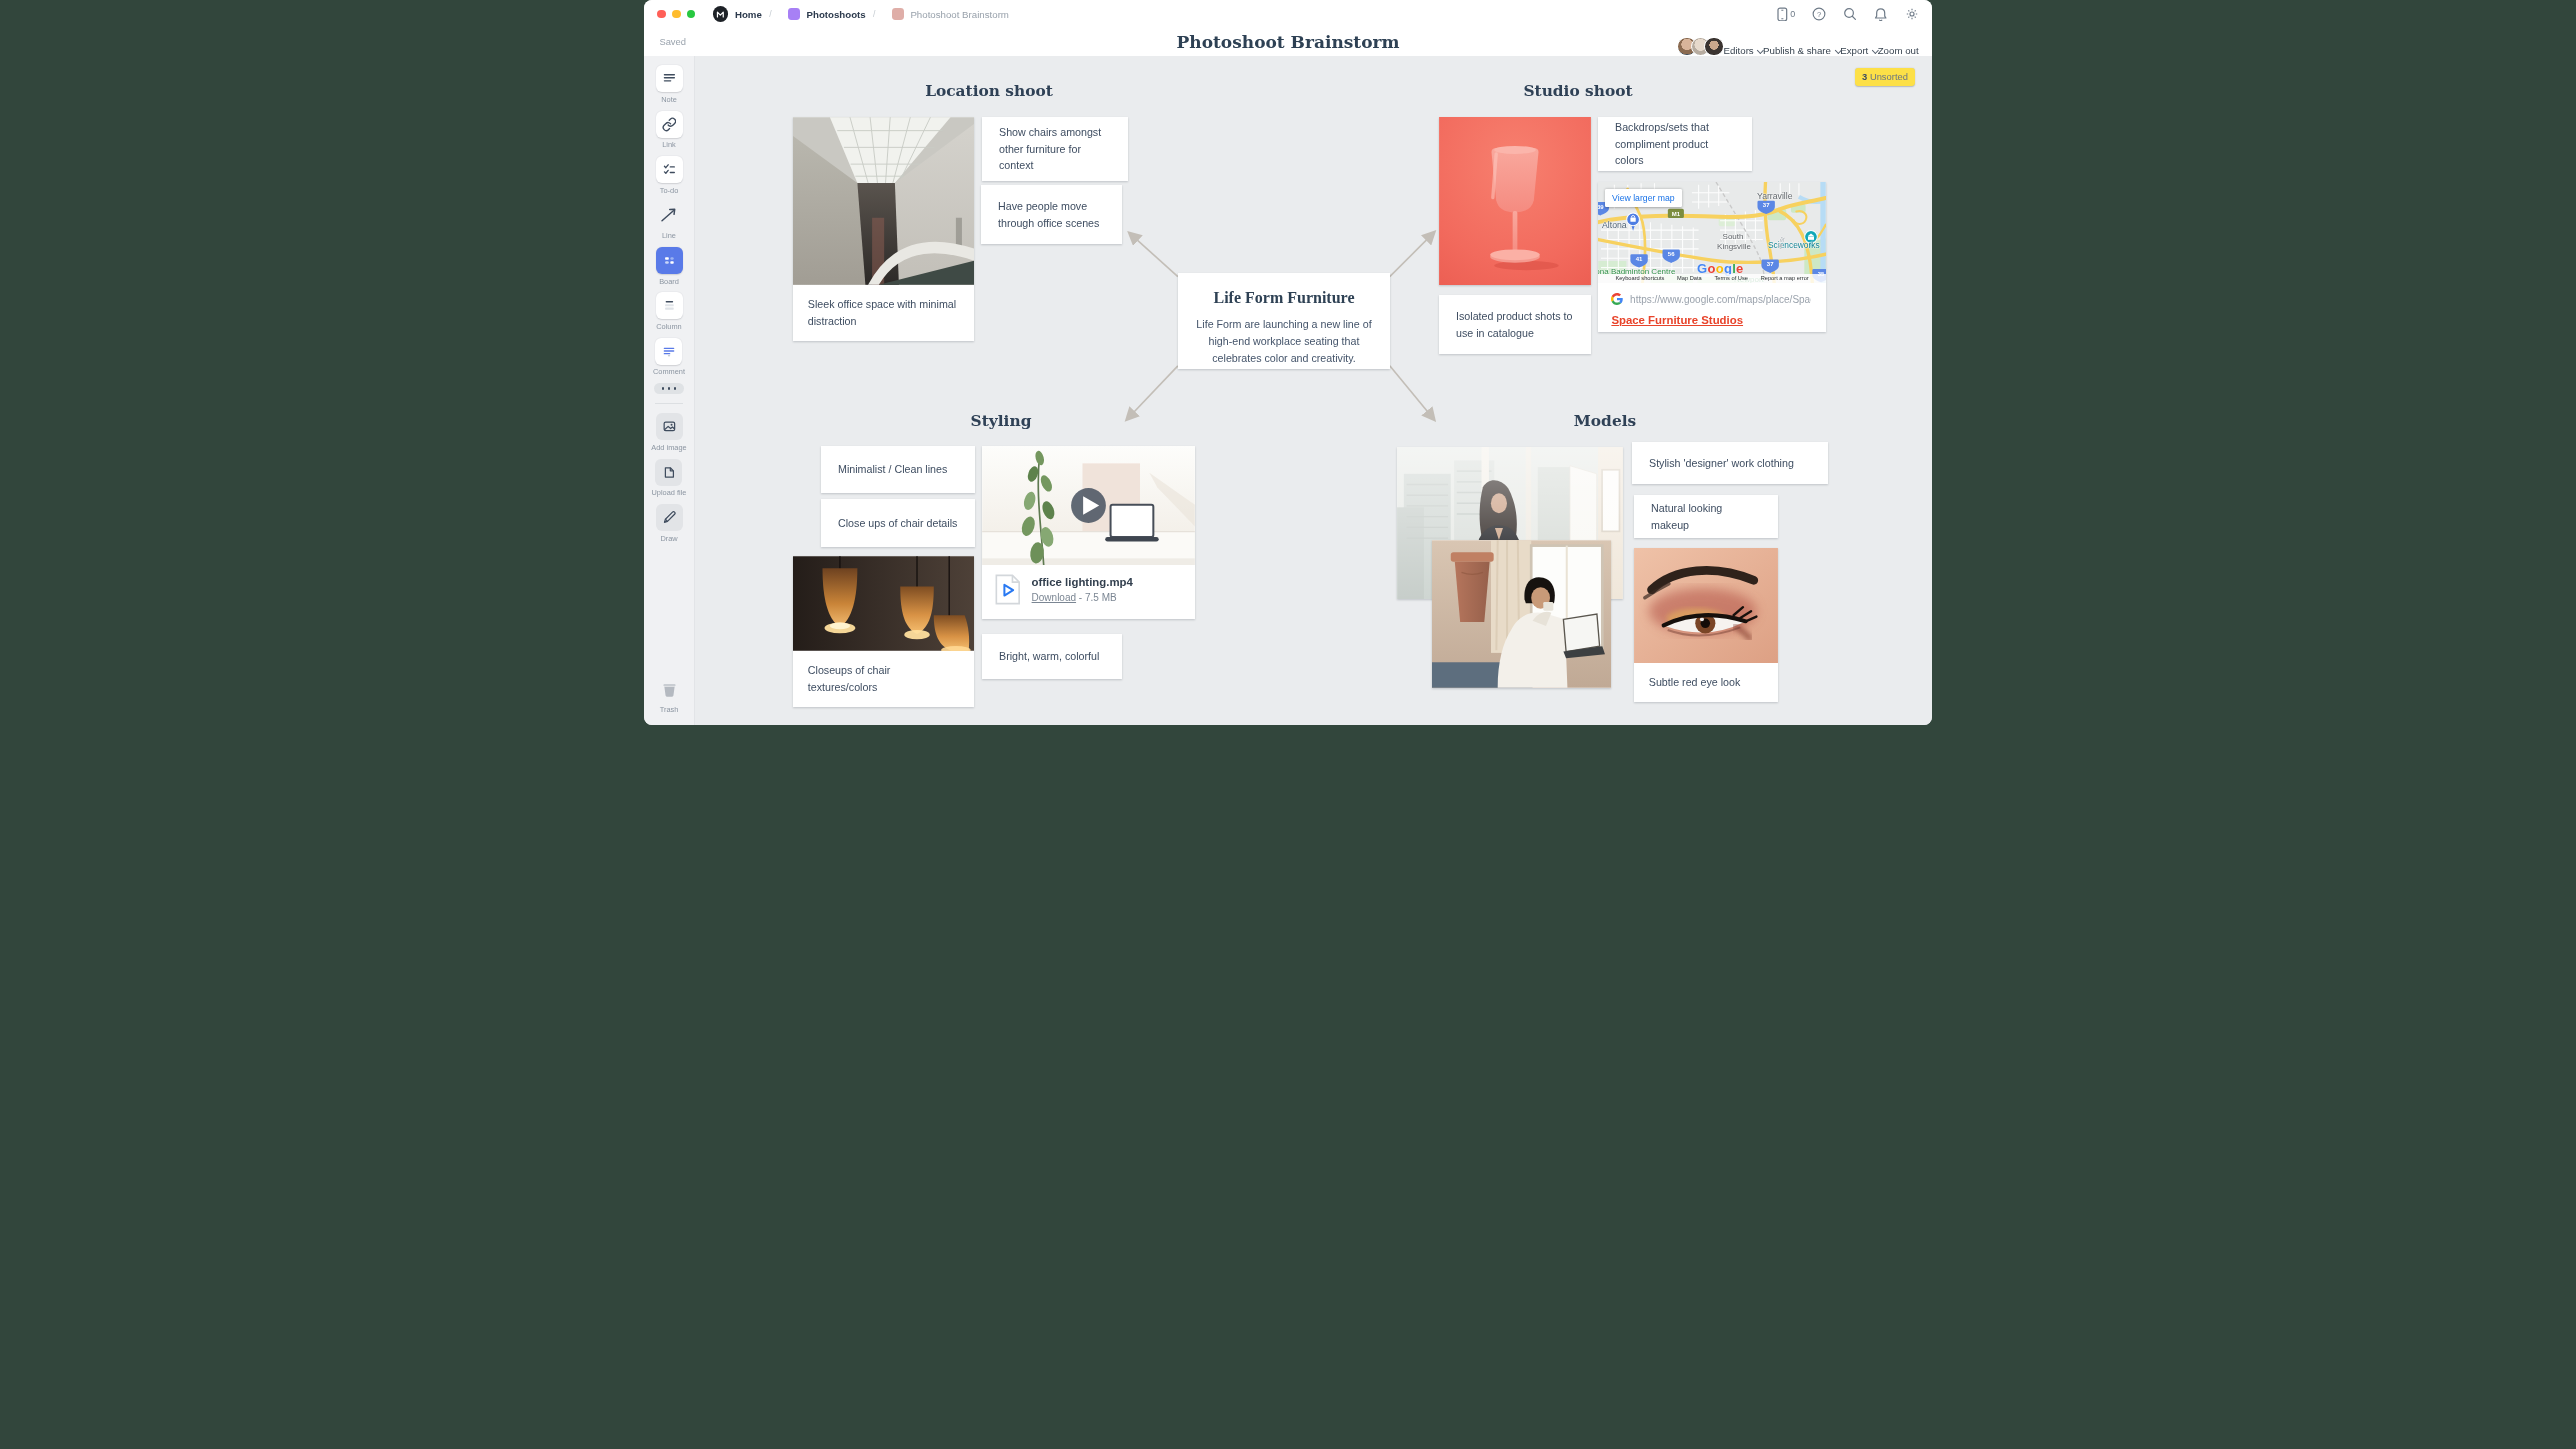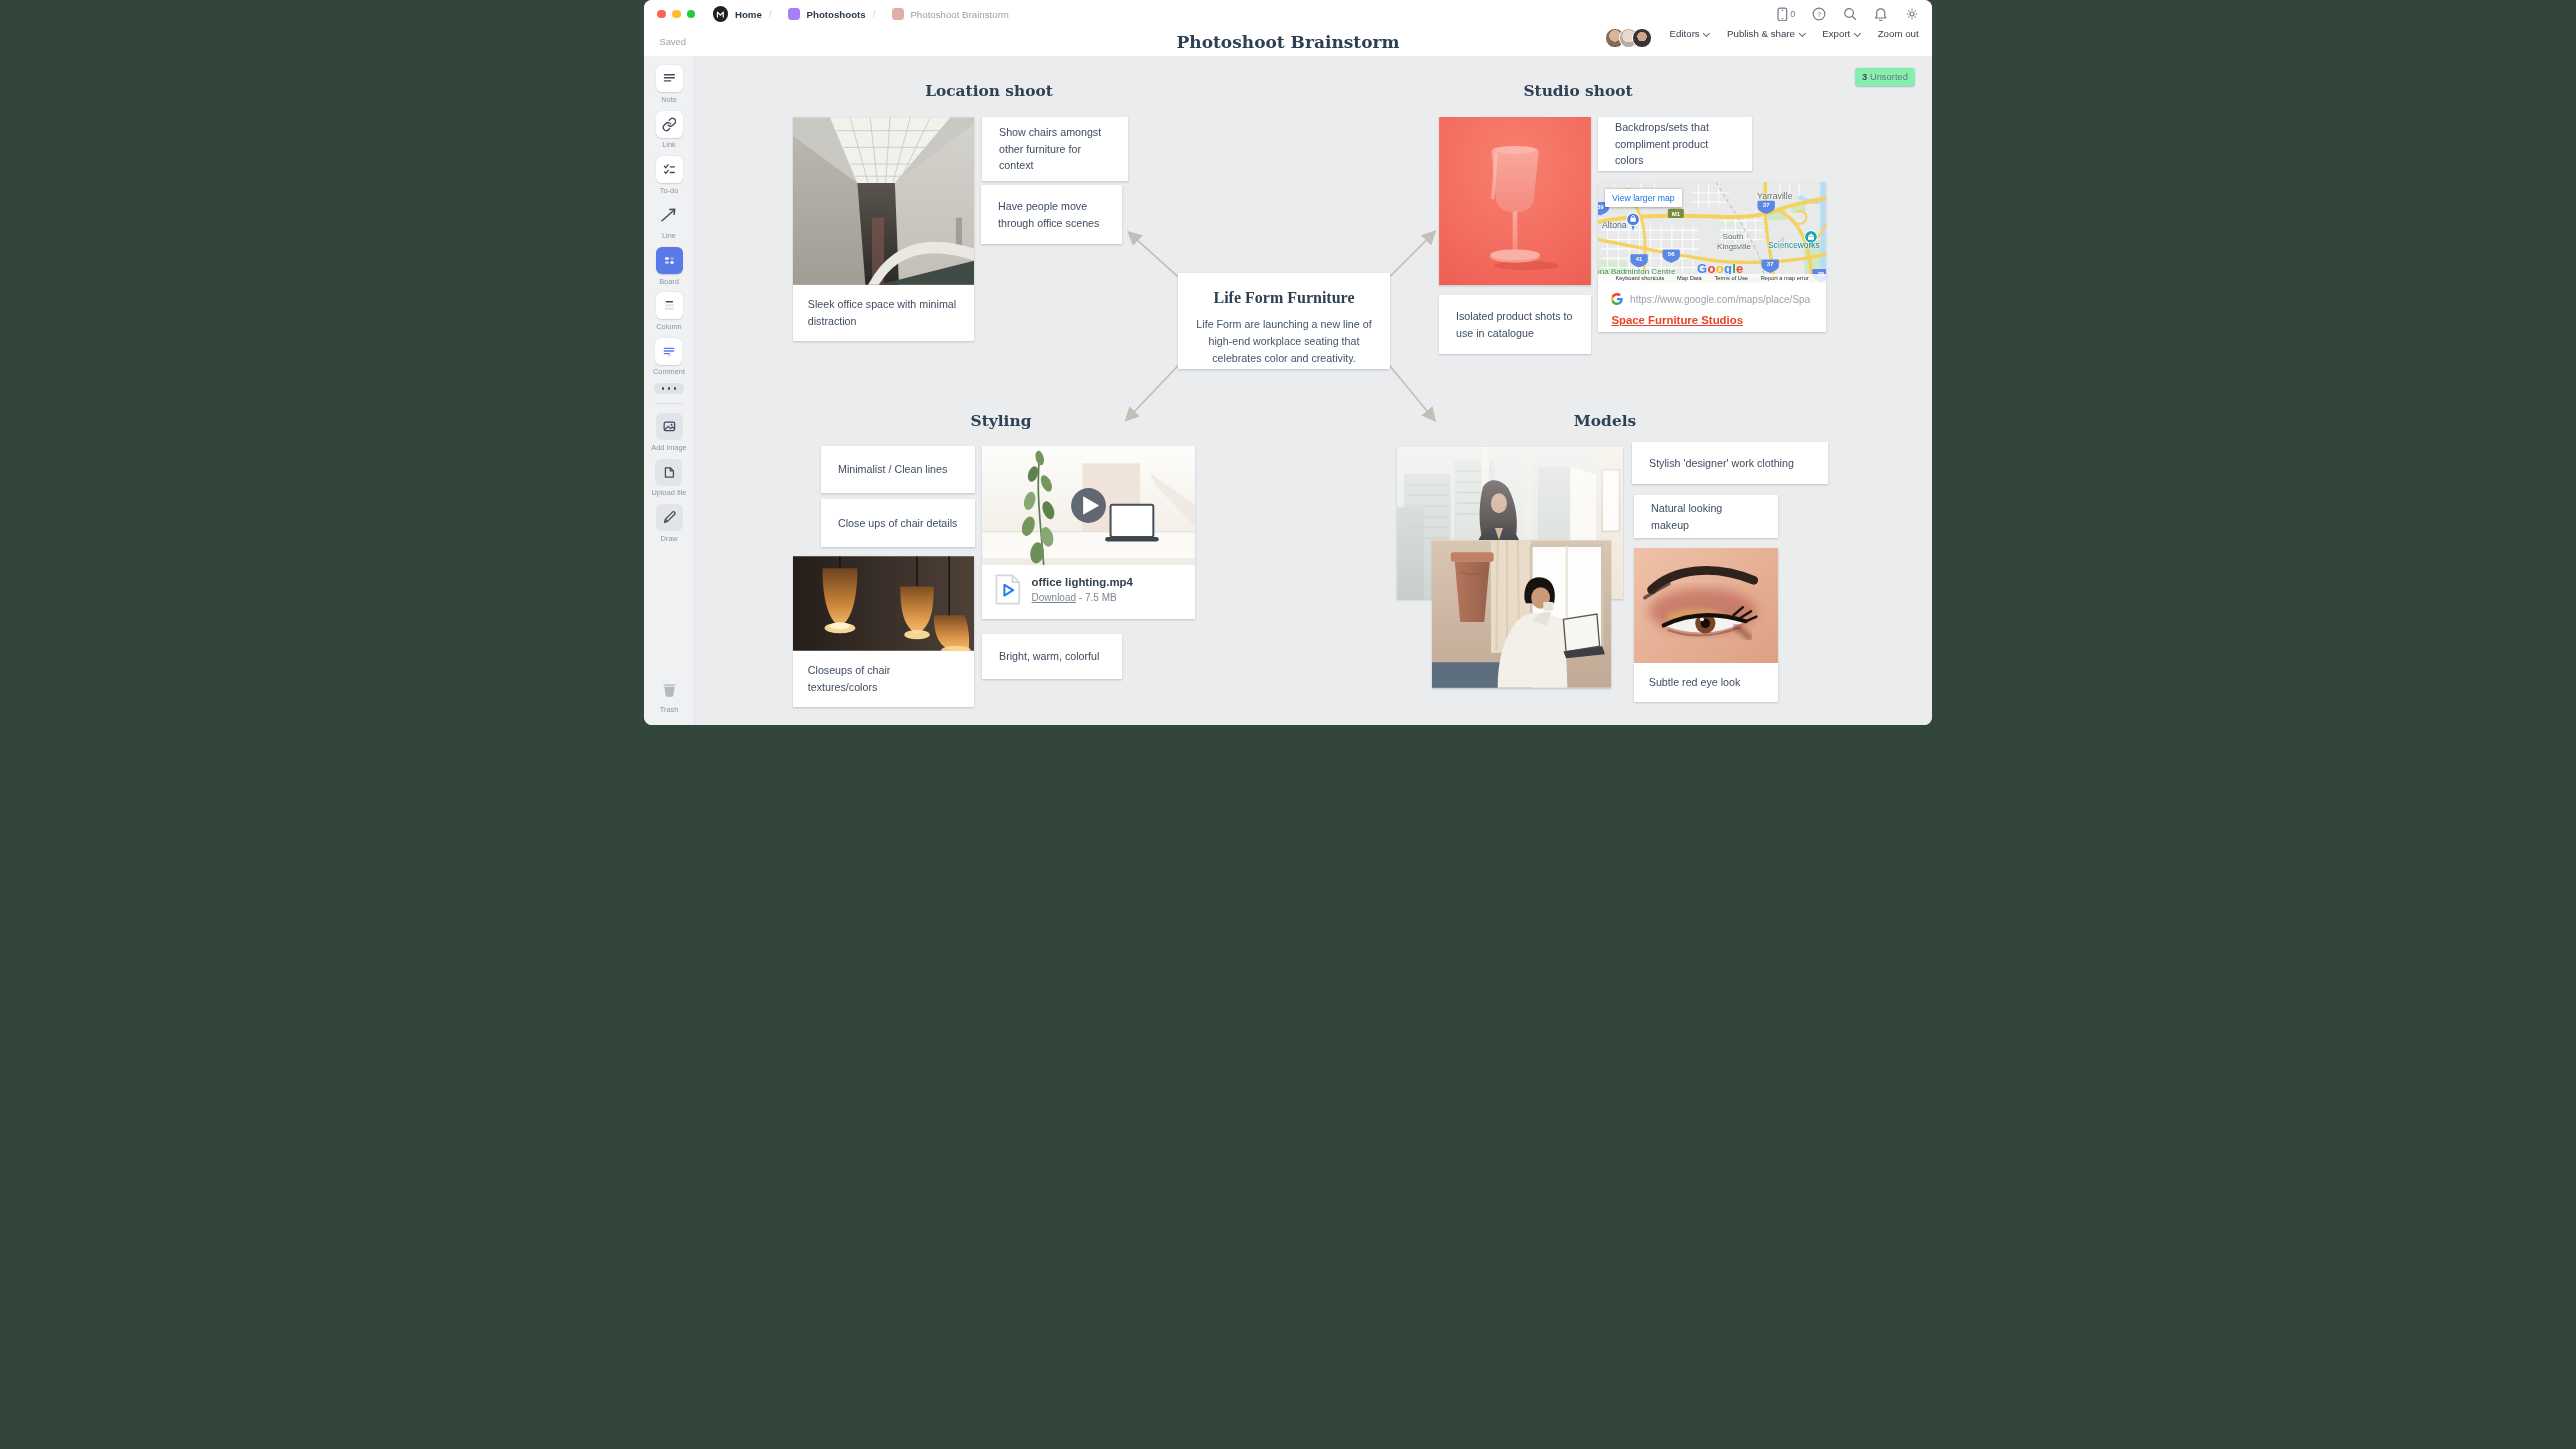--- a/index.html
+++ b/index.html
@@ -38,21 +38,21 @@
   
   .toolbar {
     position:absolute; left:0; top:28px; width:100%; height:28px;
     background:#ffffff; z-index:29;
   }
   .saved { position:absolute; left:15.4px; top:8px; font-size:9.4px; color:#9aa3ad; }
   .board-title {
     position:absolute; left:50%; top:4px; transform:translateX(-50%);
     font-family:"DejaVu Serif", serif; font-weight:bold; font-size:17px; color:#2e4154; white-space:nowrap;
   }
-  .toolbar-right { position:absolute; right:13.4px; top:0; height:28px; display:flex; align-items:flex-start; gap:18px; }
+  .toolbar-right { position:absolute; right:13.4px; top:0; height:28px; display:flex; align-items:flex-end; }
   .tb-btn { font-size:9.7px; color:#37434f; cursor:pointer; white-space:nowrap; }
   .chev { display:inline-block; width:4.7px; height:4.7px; border-right:1.2px solid #55606e;
     border-bottom:1.2px solid #55606e; transform:rotate(45deg); margin-left:4.7px; margin-bottom:1.3px; }
   .avatars { display:flex; }
   .avatar { width:19.5px; height:19.5px; border-radius:50%; border:1.3px solid #fff; margin-left:-6px; }
   .avatar:first-child{ margin-left:0; }
   .av1{ background:radial-gradient(circle at 50% 38%, #d8b49a 0 40%, #8a6a50 41% 70%, #47525c 71%); }
   .av2{ background:radial-gradient(circle at 50% 40%, #e6d9cc 0 45%, #b7aca0 46% 75%, #7e8a93 76%); }
   .av3{ background:radial-gradient(circle at 50% 42%, #caa78c 0 34%, #3a3330 35% 72%, #20262c 73%); }
 
@@ -92,21 +92,21 @@
     font-size:10.7px; color:#3e4d61; line-height:1.55; cursor:pointer; }
   .img-card { padding:0; overflow:hidden; cursor:pointer; }
   .img-card svg { display:block; }
   .caption { padding:11.4px 14.8px; font-size:10.7px; color:#3e4d61; line-height:1.55; background:#fff; }
   .img-only { padding:0; overflow:hidden; line-height:0; cursor:pointer; }
 
   .center-card { text-align:center; padding:16px 16px; cursor:pointer; }
   .center-card .cc-title { font-family:Liberation Serif, serif; font-weight:bold; font-size:16px; color:#2e4154; }
   .center-card .cc-body { margin-top:8.7px; font-size:10.7px; color:#44546a; line-height:1.58; }
 
-  .badge { position:absolute; right:17.4px; top:12px; z-index:5; background:#86efac; border-radius:3.4px;
+  .badge { position:absolute; right:17.4px; top:12px; z-index:5; background:#fde047; border-radius:3.4px;
     box-shadow:0 0.7px 1.3px rgba(25,35,45,.25); padding:3.4px 6.7px; font-size:9.4px; color:#6a7583; cursor:pointer; }
   .badge b { color:#3c4b60; font-weight:bold; }
 
   
   .file-row { display:flex; align-items:center; gap:10.7px; padding:9.4px 13.4px 13.4px 13.4px; background:#fff; }
   .file-meta { min-width:0; }
   .file-name { font-size:11.4px; font-weight:bold; color:#323f4e; margin-bottom:4px; }
   .file-sub { font-size:10px; color:#7b8693; }
   .file-sub a { color:#7b8693; text-decoration:underline; cursor:pointer; }
 

